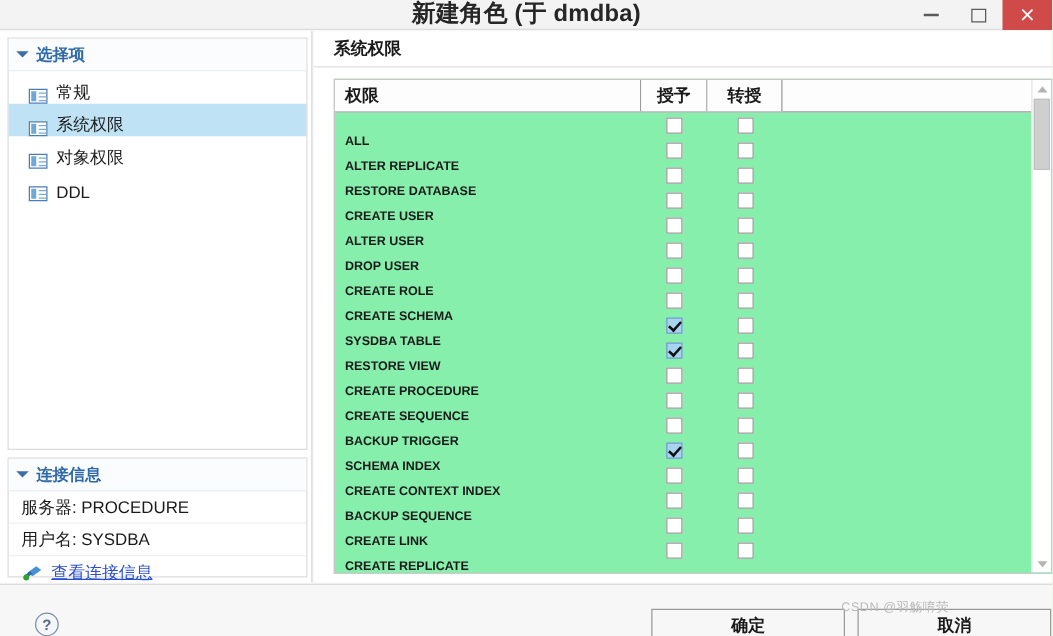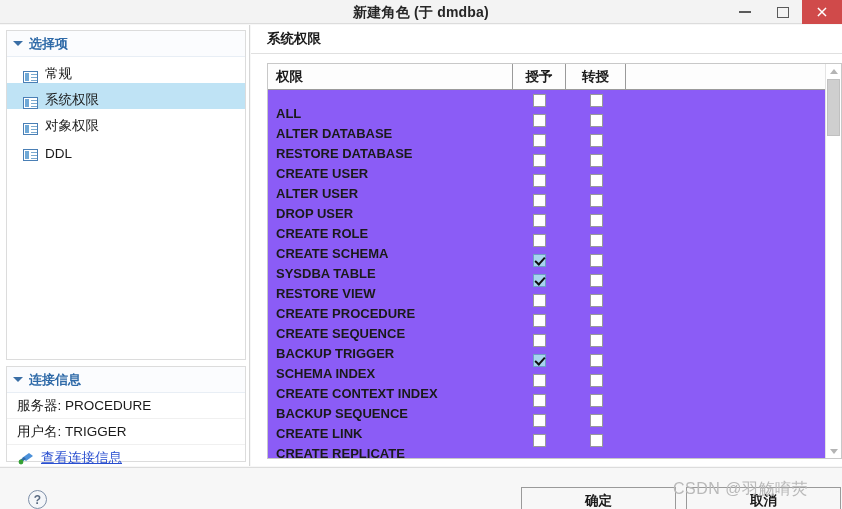--- a/index.html
+++ b/index.html
@@ -22,21 +22,21 @@
     position: absolute; left: 0; top: 0;
     width: 842px; height: 24px;
     background: #f3f3f3;
     border-bottom: 1px solid #dcdcdc;
   }
   .titlebar-text {
     position: absolute; left: 0; top: 0;
     width: 842px; height: 24px;
     line-height: 24px;
     text-align: center;
-    font-size: 14px;
+    font-size: 19px;
     font-weight: bold;
     color: #262626;
     letter-spacing: 0.2px;
   }
   .winbtns {
     position: absolute; right: 0; top: 0;
     height: 24px;
     display: flex;
     align-items: stretch;
   }
@@ -158,21 +158,21 @@
   .panel-sep {
     position: absolute; left: 0; top: 28px;
     width: 591px; height: 1px;
     background: #e0e0e0;
   }
 
   .table-wrap {
     position: absolute; left: 16px; top: 38px;
     width: 575px; height: 396px;
     border: 1px solid #c8c8c8;
-    background: #8b5cf6;
+    background: #86efac;
     overflow: hidden;
   }
 
   .thead {
     position: absolute; left: 0; top: 0;
     width: 573px; height: 26px;
     background: #fdfdfd;
     border-bottom: 1px solid #9a9a9a;
     display: flex;
   }
@@ -196,21 +196,21 @@
     overflow: hidden;
   }
   .trow {
     height: 20px;
     display: flex;
     align-items: center;
   }
   .td-name {
     width: 245px;
     padding-left: 8px;
-    font-size: 13px;
+    font-size: 10px;
     font-weight: bold;
     color: #1a1a1a;
     white-space: nowrap;
     overflow: hidden;
     margin-top: 27px;
   }
   .td-chk {
     display: flex; align-items: center; justify-content: center;
   }
   .td-chk.c1 { width: 53px; }
@@ -297,21 +297,21 @@
     font-size: 13.5px;
     font-weight: bold;
     color: #1a1a1a;
     display: flex; align-items: center; justify-content: center;
   }
   .btn.ok { left: 521px; width: 155px; }
   .btn.cancel { left: 686px; width: 155px; }
 
   .watermark {
     position: absolute; left: 673px; top: 479px;
-    font-size: 16px;
+    font-size: 10px;
     color: #b9b9b9;
     white-space: nowrap;
     letter-spacing: 0.5px;
   }
 </style>
 </head>
 <body>
 
 <div id="app">
 
@@ -361,21 +361,21 @@
 
     <div class="side-section bottom">
       <div class="side-header">
         <span class="tri"></span>
         <span class="side-header-label">连接信息</span>
       </div>
       <div class="conn-row">
         <span>服务器: PROCEDURE</span>
       </div>
       <div class="conn-row">
-        <span>用户名: TRIGGER</span>
+        <span>用户名: SYSDBA</span>
       </div>
       <div class="conn-row link">
         <span class="plug-icon">
           <svg width="18" height="14" viewBox="0 0 18 14" xmlns="http://www.w3.org/2000/svg">
             <path d="M5 7 L12 2 L16 5 L9 10 Z" fill="#4a90d9"></path>
             <path d="M3 9 L7 6 L9 8 L5 11 Z" fill="#2f6aa8"></path>
             <circle cx="4" cy="11" r="2.4" fill="#35a035"></circle>
           </svg>
         </span>
         <span class="link-text">查看连接信息</span>
@@ -400,21 +400,21 @@
           <div class="trow">
             <div class="td-name">ALL</div>
             <div class="td-chk c1">
               <span class="cbox"></span>
             </div>
             <div class="td-chk c2">
               <span class="cbox"></span>
             </div>
           </div>
           <div class="trow">
-            <div class="td-name">ALTER DATABASE</div>
+            <div class="td-name">ALTER REPLICATE</div>
             <div class="td-chk c1">
               <span class="cbox"></span>
             </div>
             <div class="td-chk c2">
               <span class="cbox"></span>
             </div>
           </div>
           <div class="trow">
             <div class="td-name">RESTORE DATABASE</div>
             <div class="td-chk c1">

